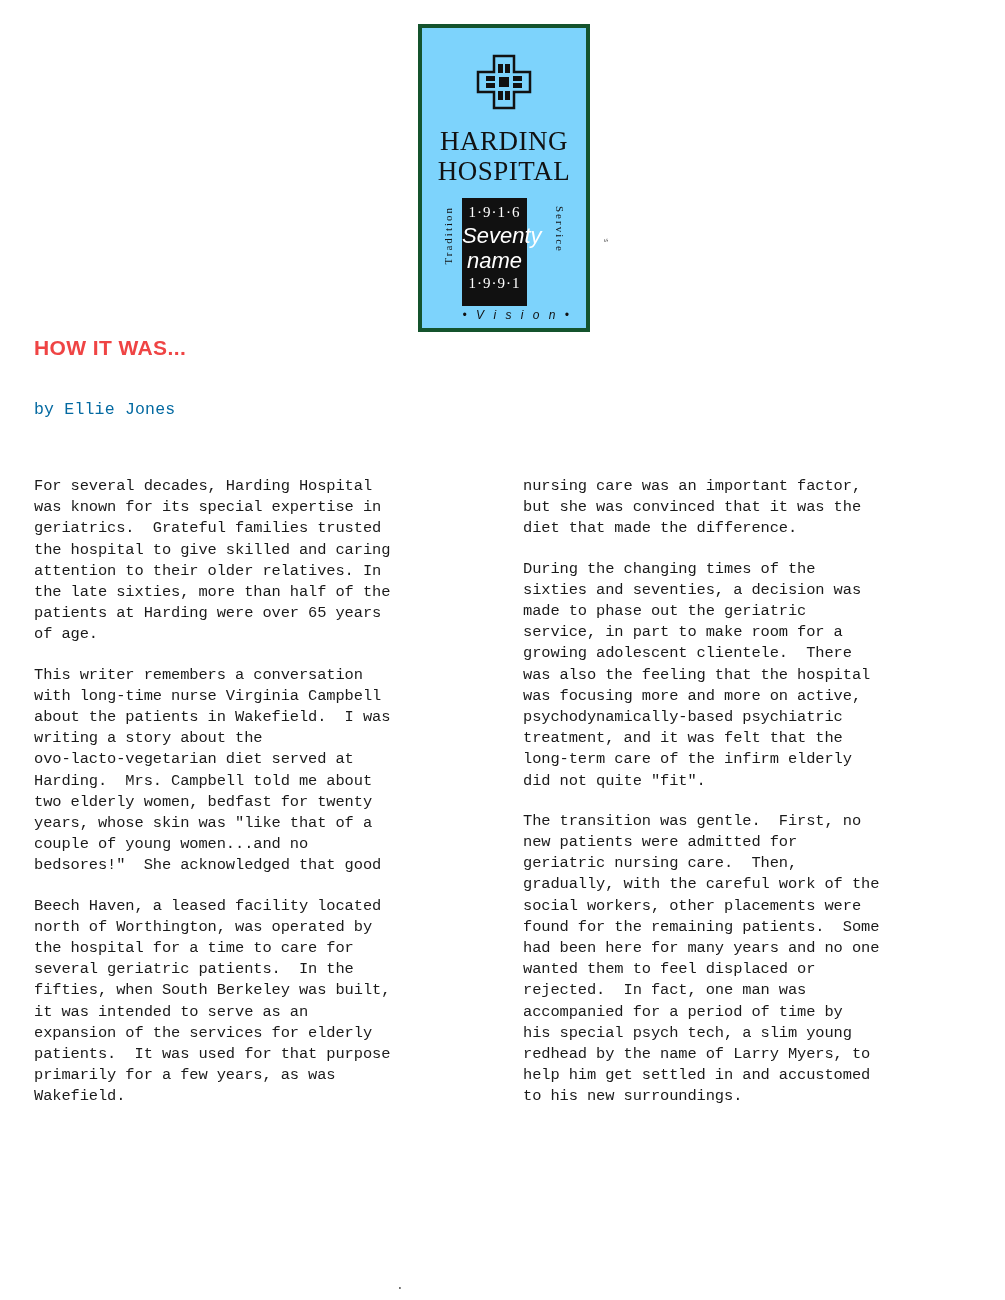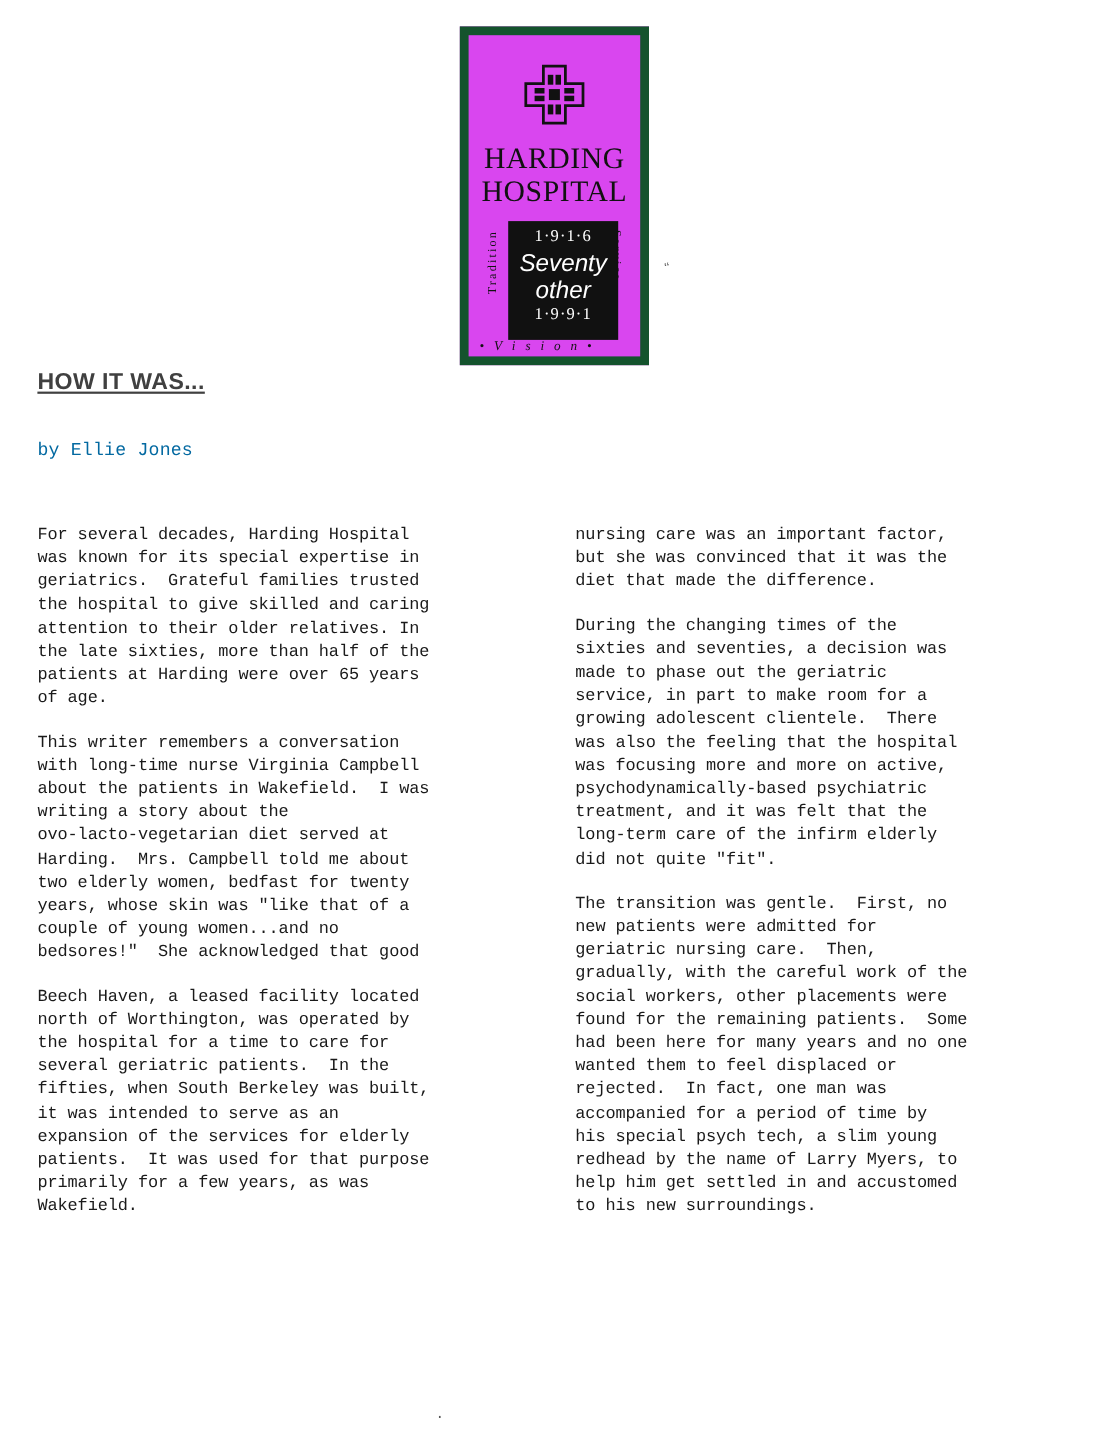--- a/index.html
+++ b/index.html
@@ -16,22 +16,22 @@
     overflow: hidden;
   }
 
   
   .logo-wrap {
     position: absolute;
     left: 418px;
     top: 24px;
     width: 172px;
     height: 308px;
-    border: 8px solid #14532d;
-    background: #d946ef;
+    border: 4px solid #14532d;
+    background: #7dd3fc;
     box-sizing: border-box;
     display: flex;
     flex-direction: column;
     align-items: center;
   }
   .logo-cross {
     margin-top: 26px;
     width: 56px;
     height: 56px;
     position: relative;
@@ -52,21 +52,21 @@
   .seal {
     margin-top: 12px;
     position: relative;
     width: 136px;
     height: 126px;
   }
   .seal-black {
     position: absolute;
     left: 26px;
     top: 0;
-    width: 100px;
+    width: 65px;
     height: 108px;
     background: #111;
     color: #fff;
     text-align: center;
     box-sizing: border-box;
     padding-top: 6px;
   }
   .seal-year {
     font-family: "Liberation Serif", serif;
     font-size: 15px;
@@ -87,22 +87,22 @@
     color: #111;
     writing-mode: vertical-rl;
   }
   .side-left { left: 6px; top: 8px; transform: rotate(180deg); }
   .side-right { right: 6px; top: 8px; }
   .seal-bottom {
     position: absolute;
     left: 0;
     bottom: 2px;
     width: 136px;
-    text-align: left;
-    font-family: Liberation Serif, serif;
+    text-align: right;
+    font-family: Liberation Sans, sans-serif;
     font-style: italic;
     font-size: 12px;
     letter-spacing: 3px;
     color: #111;
   }
   .stray-mark {
     position: absolute;
     left: 604px;
     top: 236px;
     font-size: 12px;
@@ -112,22 +112,21 @@
 
   
   .headline {
     position: absolute;
     left: 34px;
     top: 336px;
     font-family: "Liberation Sans", sans-serif;
     font-weight: bold;
     font-size: 21px;
     letter-spacing: 0.4px;
-    color: #404040;
-    text-decoration: underline;
+    color: #ef4444;
   }
   .byline {
     position: absolute;
     left: 34px;
     top: 400px;
     font-family: "Liberation Mono", monospace;
     font-size: 16.5px;
     color: #0369a1;
     letter-spacing: 0.2px;
   }
@@ -188,21 +187,21 @@
     <div>HARDING</div>
     <div>HOSPITAL</div>
   </div>
 
   <div class="seal">
     <div class="side-word side-left">Tradition</div>
     <div class="side-word side-right">Service</div>
     <div class="seal-black">
       <div class="seal-year">1·9·1·6</div>
       <div class="seal-script">Seventy</div>
-      <div class="seal-script">other</div>
+      <div class="seal-script">name</div>
       <div class="seal-year">1·9·9·1</div>
     </div>
     <div class="seal-bottom">• V i s i o n •</div>
   </div>
 </div>
 
 <div class="stray-mark">‘‘</div>
 
 <div class="headline">HOW IT WAS...</div>
 <div class="byline">by Ellie Jones</div>

